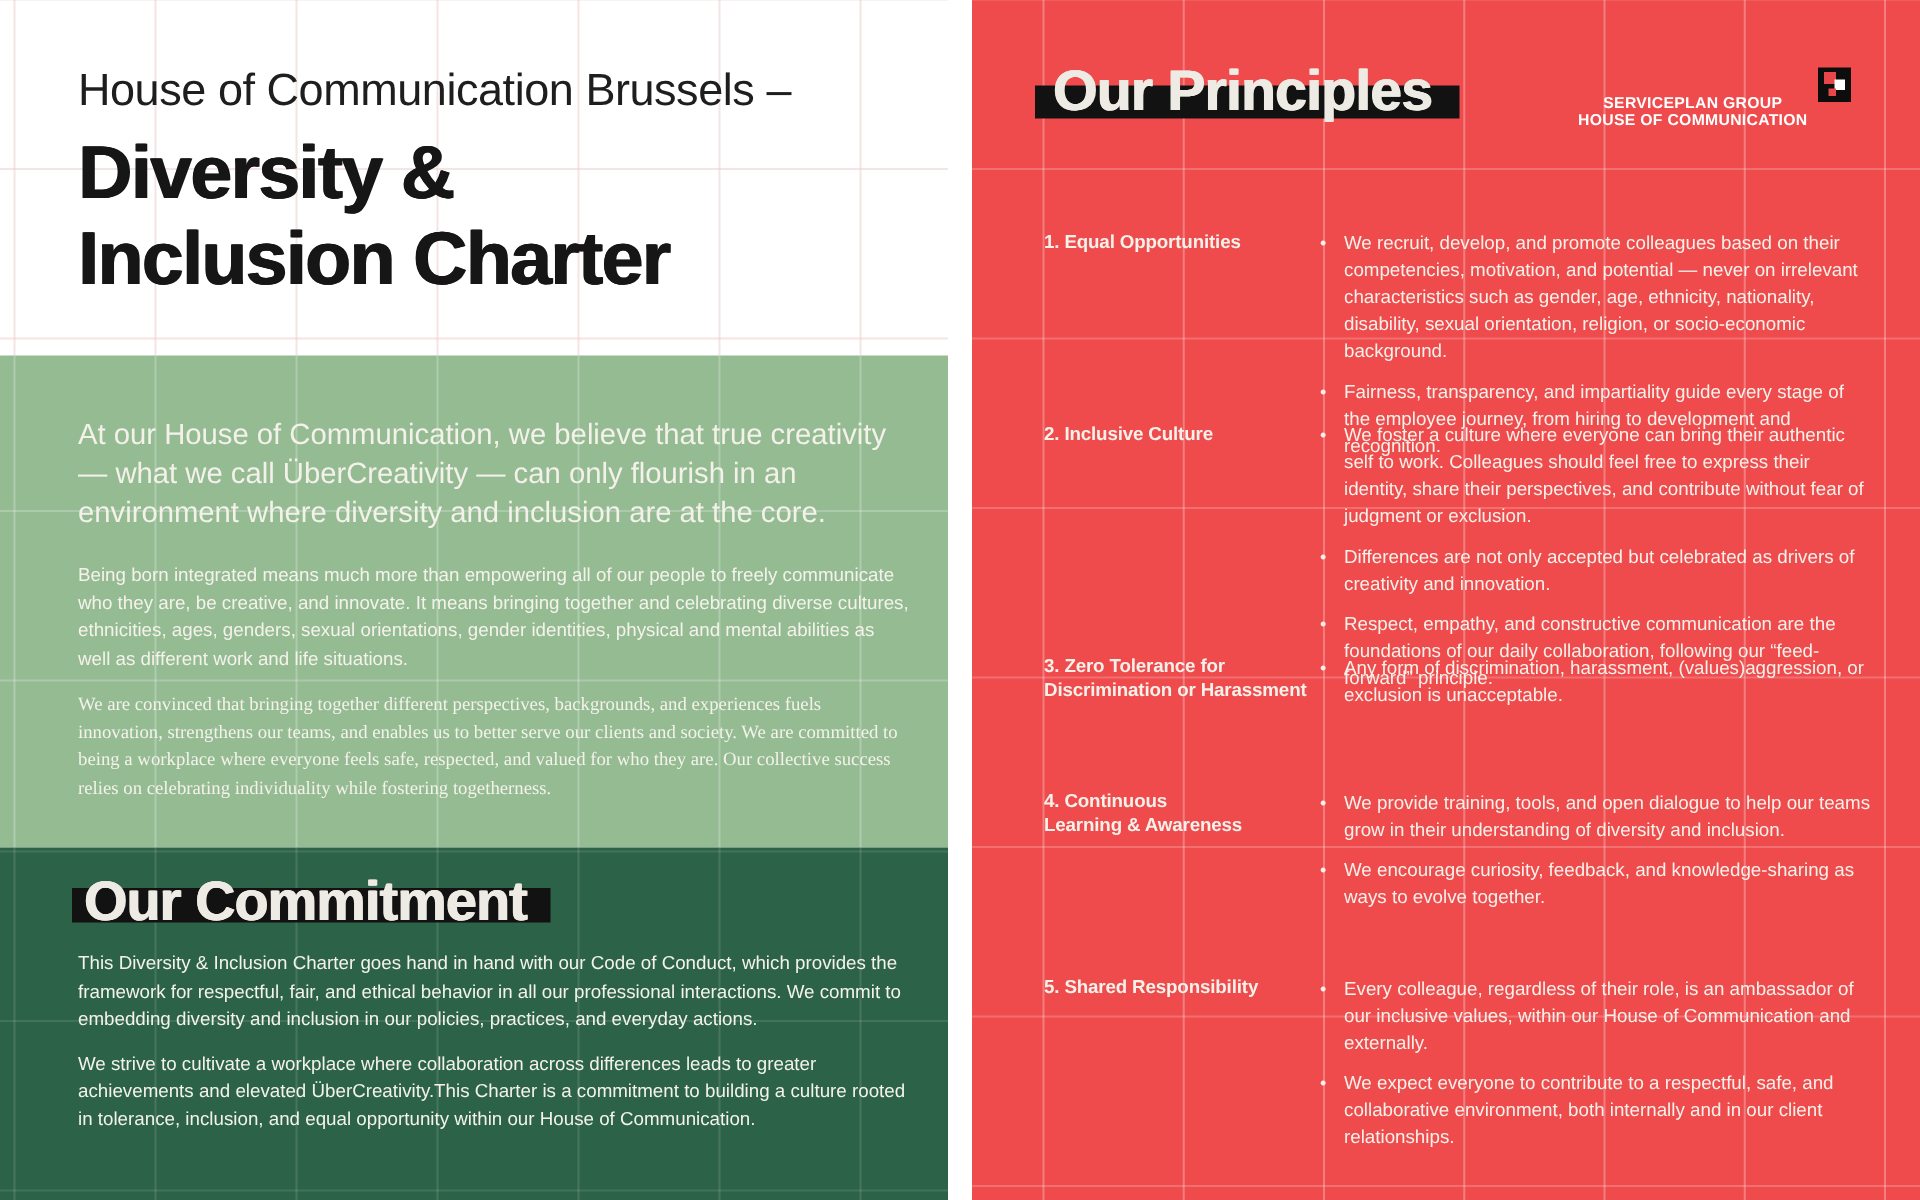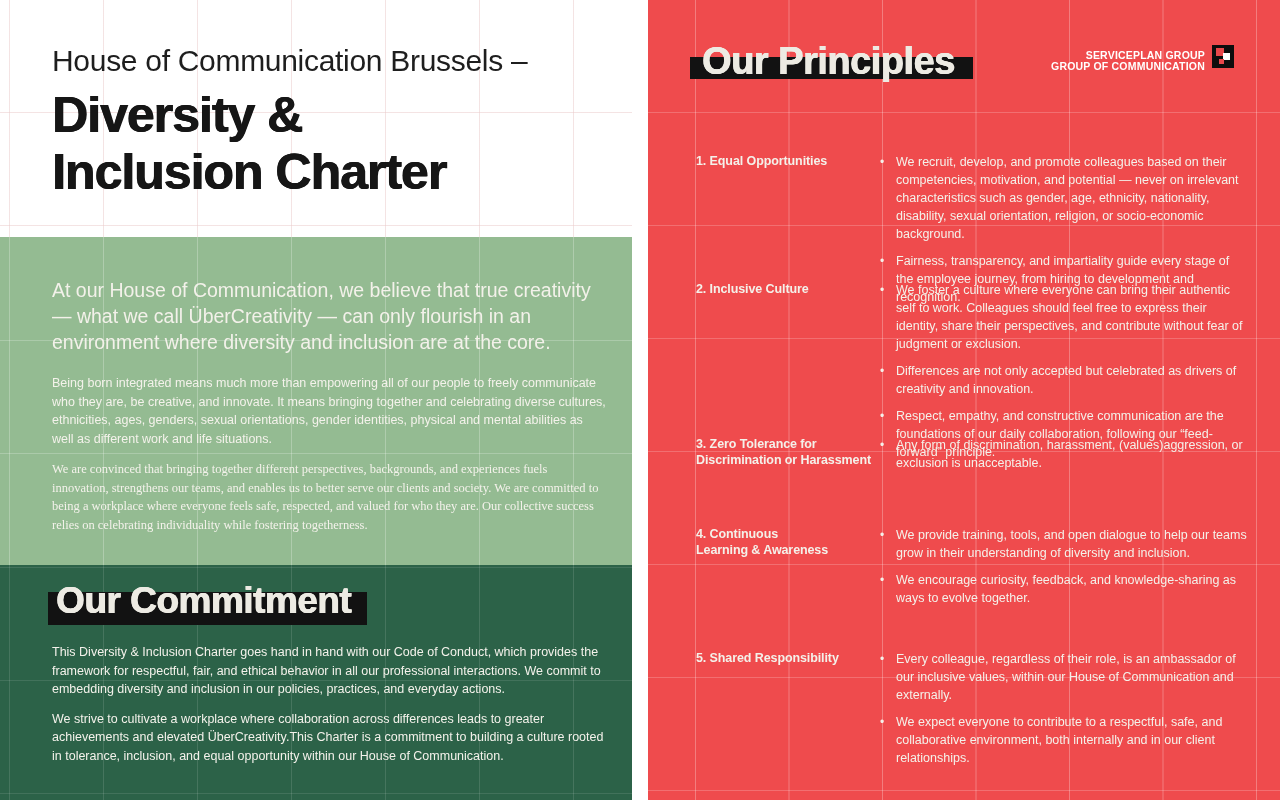--- a/index.html
+++ b/index.html
@@ -40,29 +40,29 @@
       linear-gradient(to bottom, rgba(255,255,255,.10) 1px, transparent 1px);
     background-size:94px 113px; background-position:9px 2px; }
   .commitment p.body { margin-left:52px; }
   .commitment p.body + p.body { margin-top:11px; }
 
   
   .hl-bar { display:inline-block; background:#121212; position:relative; vertical-align:top; }
   .hl-text { position:relative; display:inline-block; font-weight:700; color:#EDEBE3;
     letter-spacing:-0.5px; white-space:nowrap; line-height:1;
     text-shadow:0.6px 0 0 currentColor, -0.3px 0 0 currentColor; }
-  .hl-commitment { height:33px; margin-left:48px; padding:0 16px 0 8px; margin-bottom:18px; }
+  .hl-commitment { height:23px; margin-left:48px; padding:0 16px 0 8px; margin-bottom:18px; }
   .hl-commitment .hl-text { font-size:37px; top:-10px; }
   .hl-principles { height:22px; position:absolute; top:57px; left:42px; padding:0 18px 0 12px; }
   .hl-principles .hl-text { font-size:38px; top:-15px; }
 
   
   .brand { position:absolute; top:45px; right:46px; display:flex; align-items:flex-start; }
-  .brand-text { text-align:right; color:#FFFFFF; font-weight:700; font-size:10.5px;
-    line-height:11px; letter-spacing:0.2px; margin-right:7px; margin-top:5px; }
+  .brand-text { text-align:center; color:#FFFFFF; font-weight:700; font-size:10.5px;
+    line-height:11px; letter-spacing:0.2px; margin-right:7px; margin-top:19px; }
   .brand-mark { position:relative; width:22px; height:23px; background:#0D0D0D; flex:none; }
   .brand-mark span { position:absolute; display:block; }
   .bm-red   { left:4px;  top:3px;  width:8px; height:8px; background:#E8474A; }
   .bm-white { left:11px; top:8px;  width:7px; height:7px; background:#FFFFFF; }
   .bm-red2  { left:7px;  top:14px; width:5px; height:5px; background:#E8474A; }
 
   
   .principle { position:absolute; left:48px; display:flex; color:#F4F1EA; }
   .p-label { width:178px; flex:none; font-size:12.5px; font-weight:700; line-height:16px; letter-spacing:-0.1px; }
   .p-label span { display:block; }
@@ -104,21 +104,21 @@
 
   <div class="right">
 
     <div class="hl-bar hl-principles">
       <span class="hl-text">Our Principles</span>
     </div>
 
     <div class="brand">
       <div class="brand-text">
         <div>SERVICEPLAN GROUP</div>
-        <div>GROUP OF COMMUNICATION</div>
+        <div>HOUSE OF COMMUNICATION</div>
       </div>
       <div class="brand-mark">
         <span class="bm-red"></span>
           <span class="bm-white"></span>
           <span class="bm-red2"></span>
       </div>
     </div>
 
     <div class="principle" style="top:153px">
       <div class="p-label">

